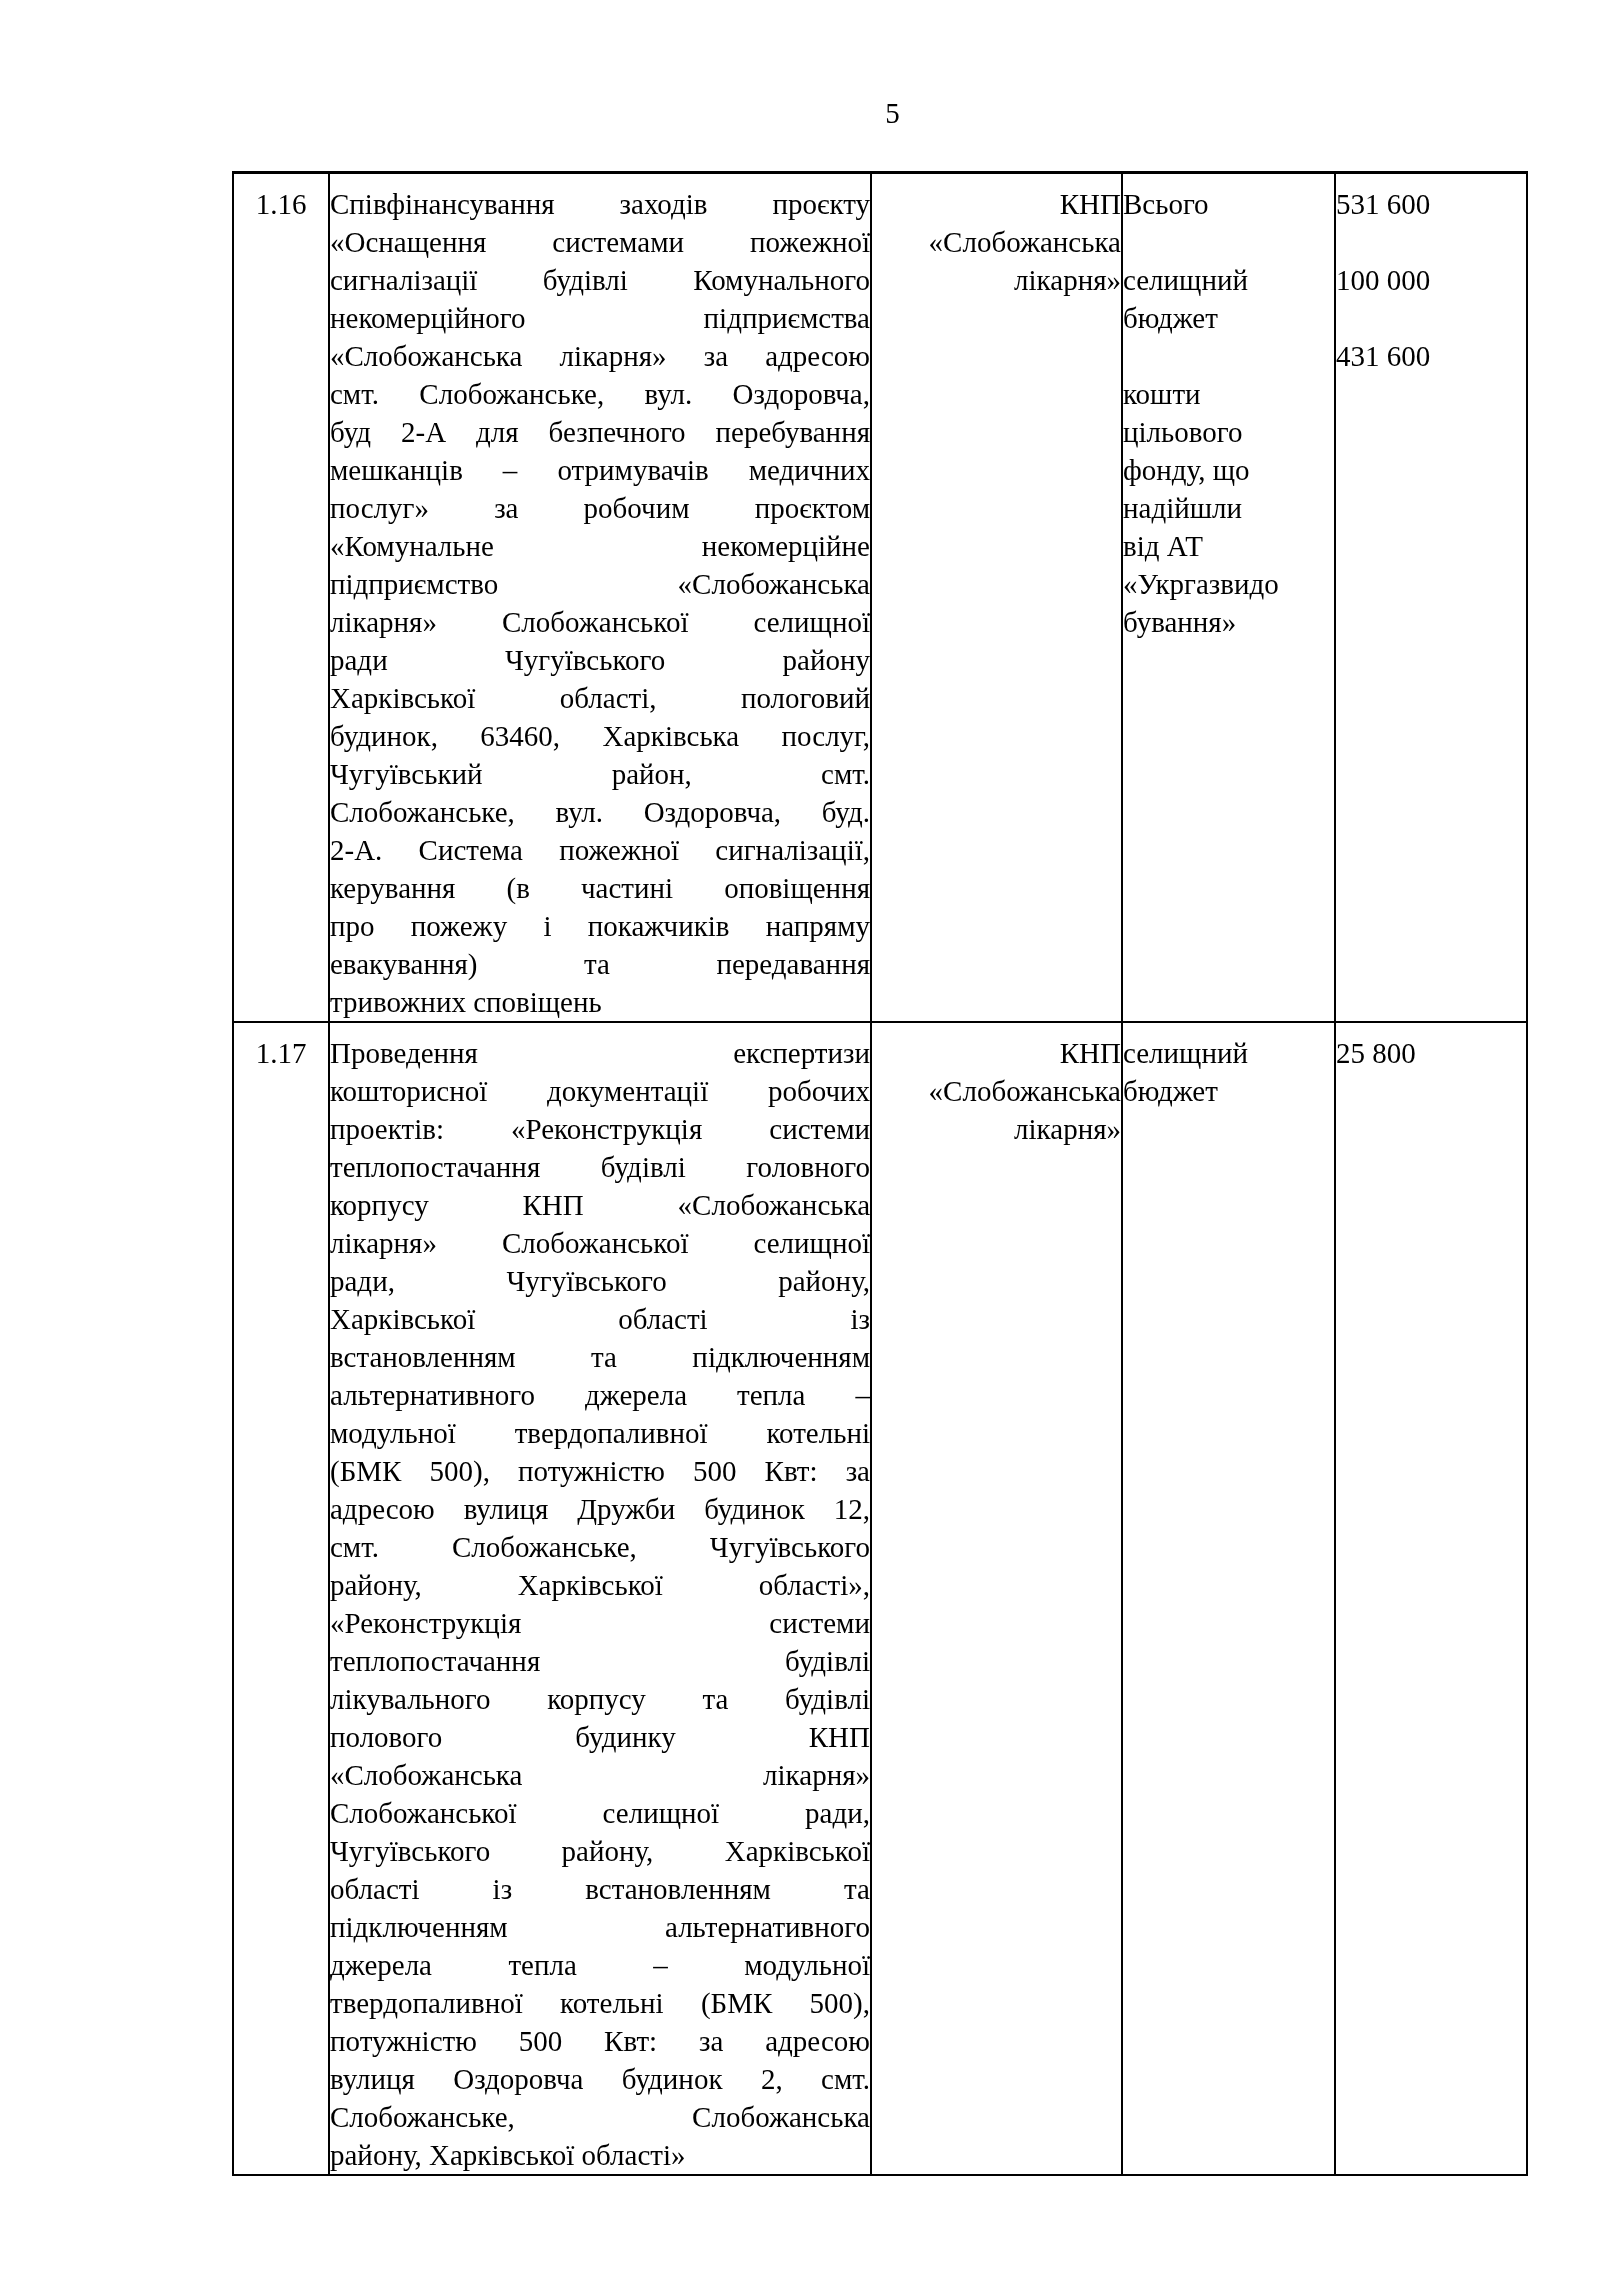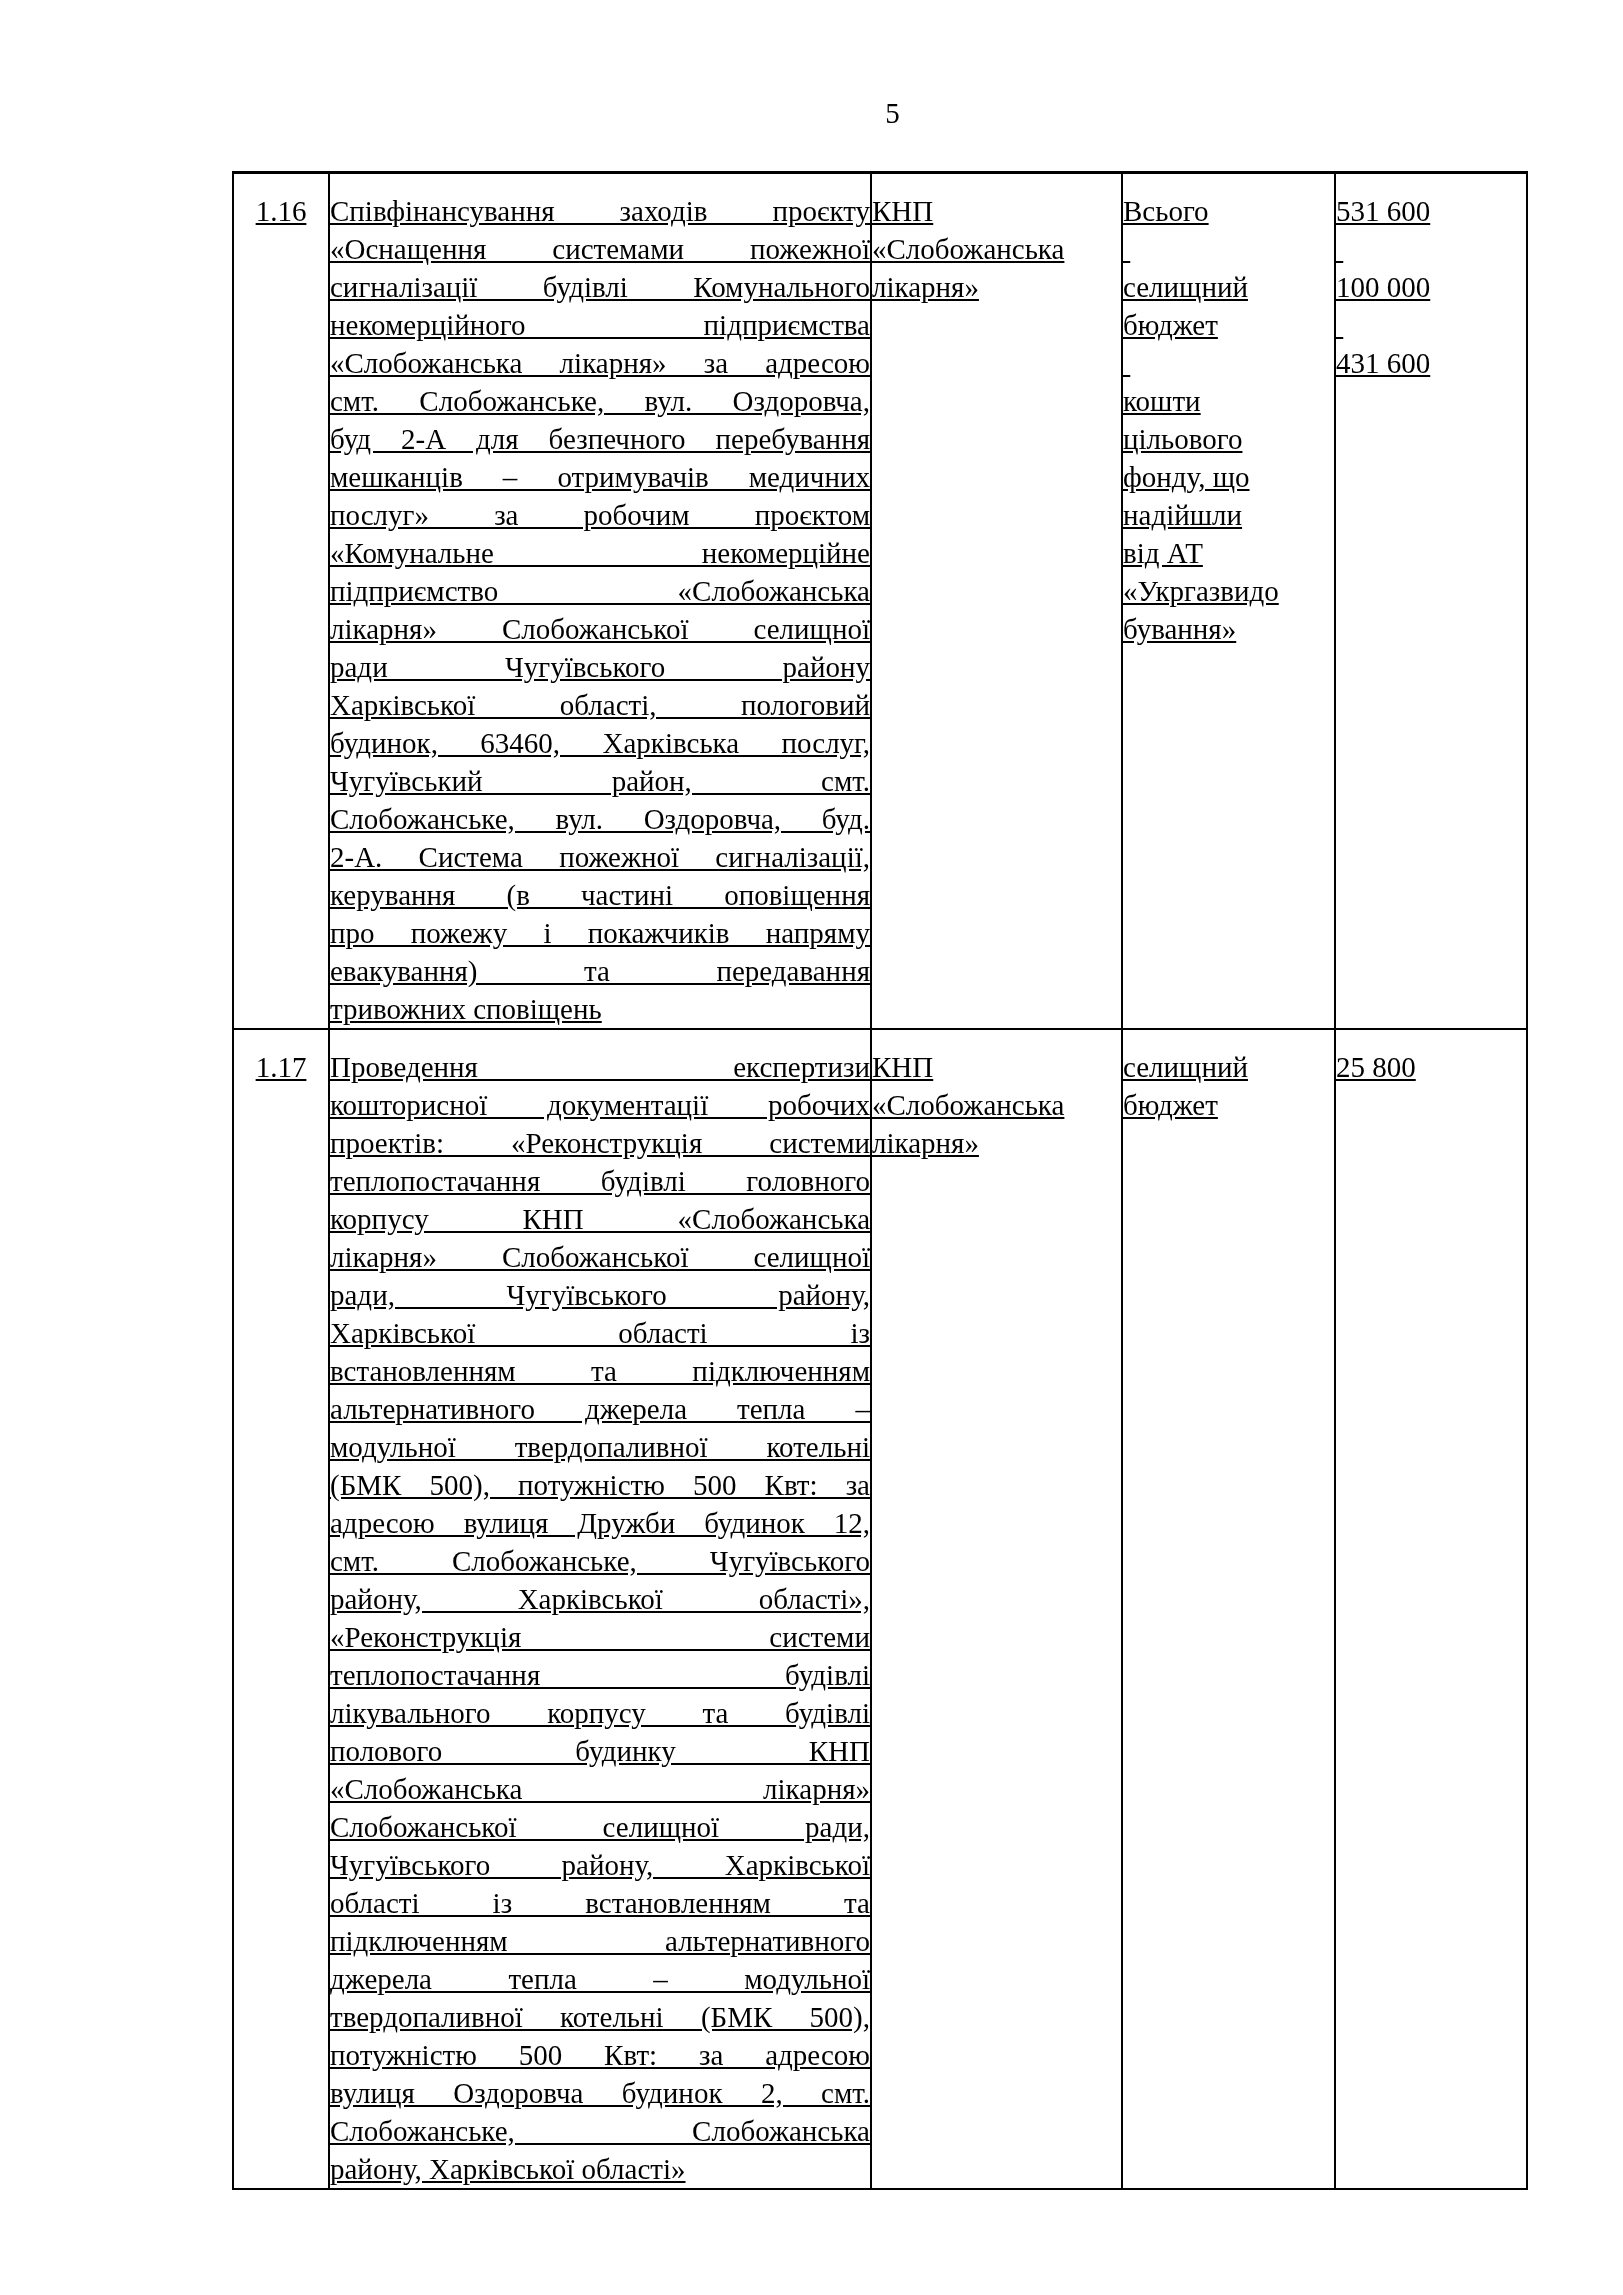--- a/index.html
+++ b/index.html
@@ -33,33 +33,32 @@
     border-collapse: collapse;
     table-layout: fixed;
     border: 2.6px solid #000;
     border-top-width: 3.9px;
   }
   table.doc-table td {
     border: 2.6px solid #000;
     vertical-align: top;
     font-size: 29px;
     line-height: 38px;
-    padding: 18px 0 0 0;
+    padding: 11px 0 0 0;
     overflow: hidden;
-    text-decoration: underline;
   }
   .col-num  { width: 96px; }
   .col-desc { width: 542px; }
   .col-exec { width: 251px; }
   .col-fund { width: 213px; }
   .col-amt  { width: 192px; }
 
   td.cell-num  { text-align: center; }
   td.cell-desc { padding-left: 5.9px; padding-right: 5.9px; }
-  td.cell-exec { text-align: left; padding-left: 3.9px; padding-right: 3.9px; }
+  td.cell-exec { text-align: right; padding-left: 3.9px; padding-right: 3.9px; }
   td.cell-fund { padding-left: 13px; padding-right: 3.9px; }
   td.cell-amt  { }
 
   .jline {
     text-align: justify;
     text-align-last: justify;
     white-space: normal;
   }
   td.cell-desc .jline:last-child {
     text-align: center;

